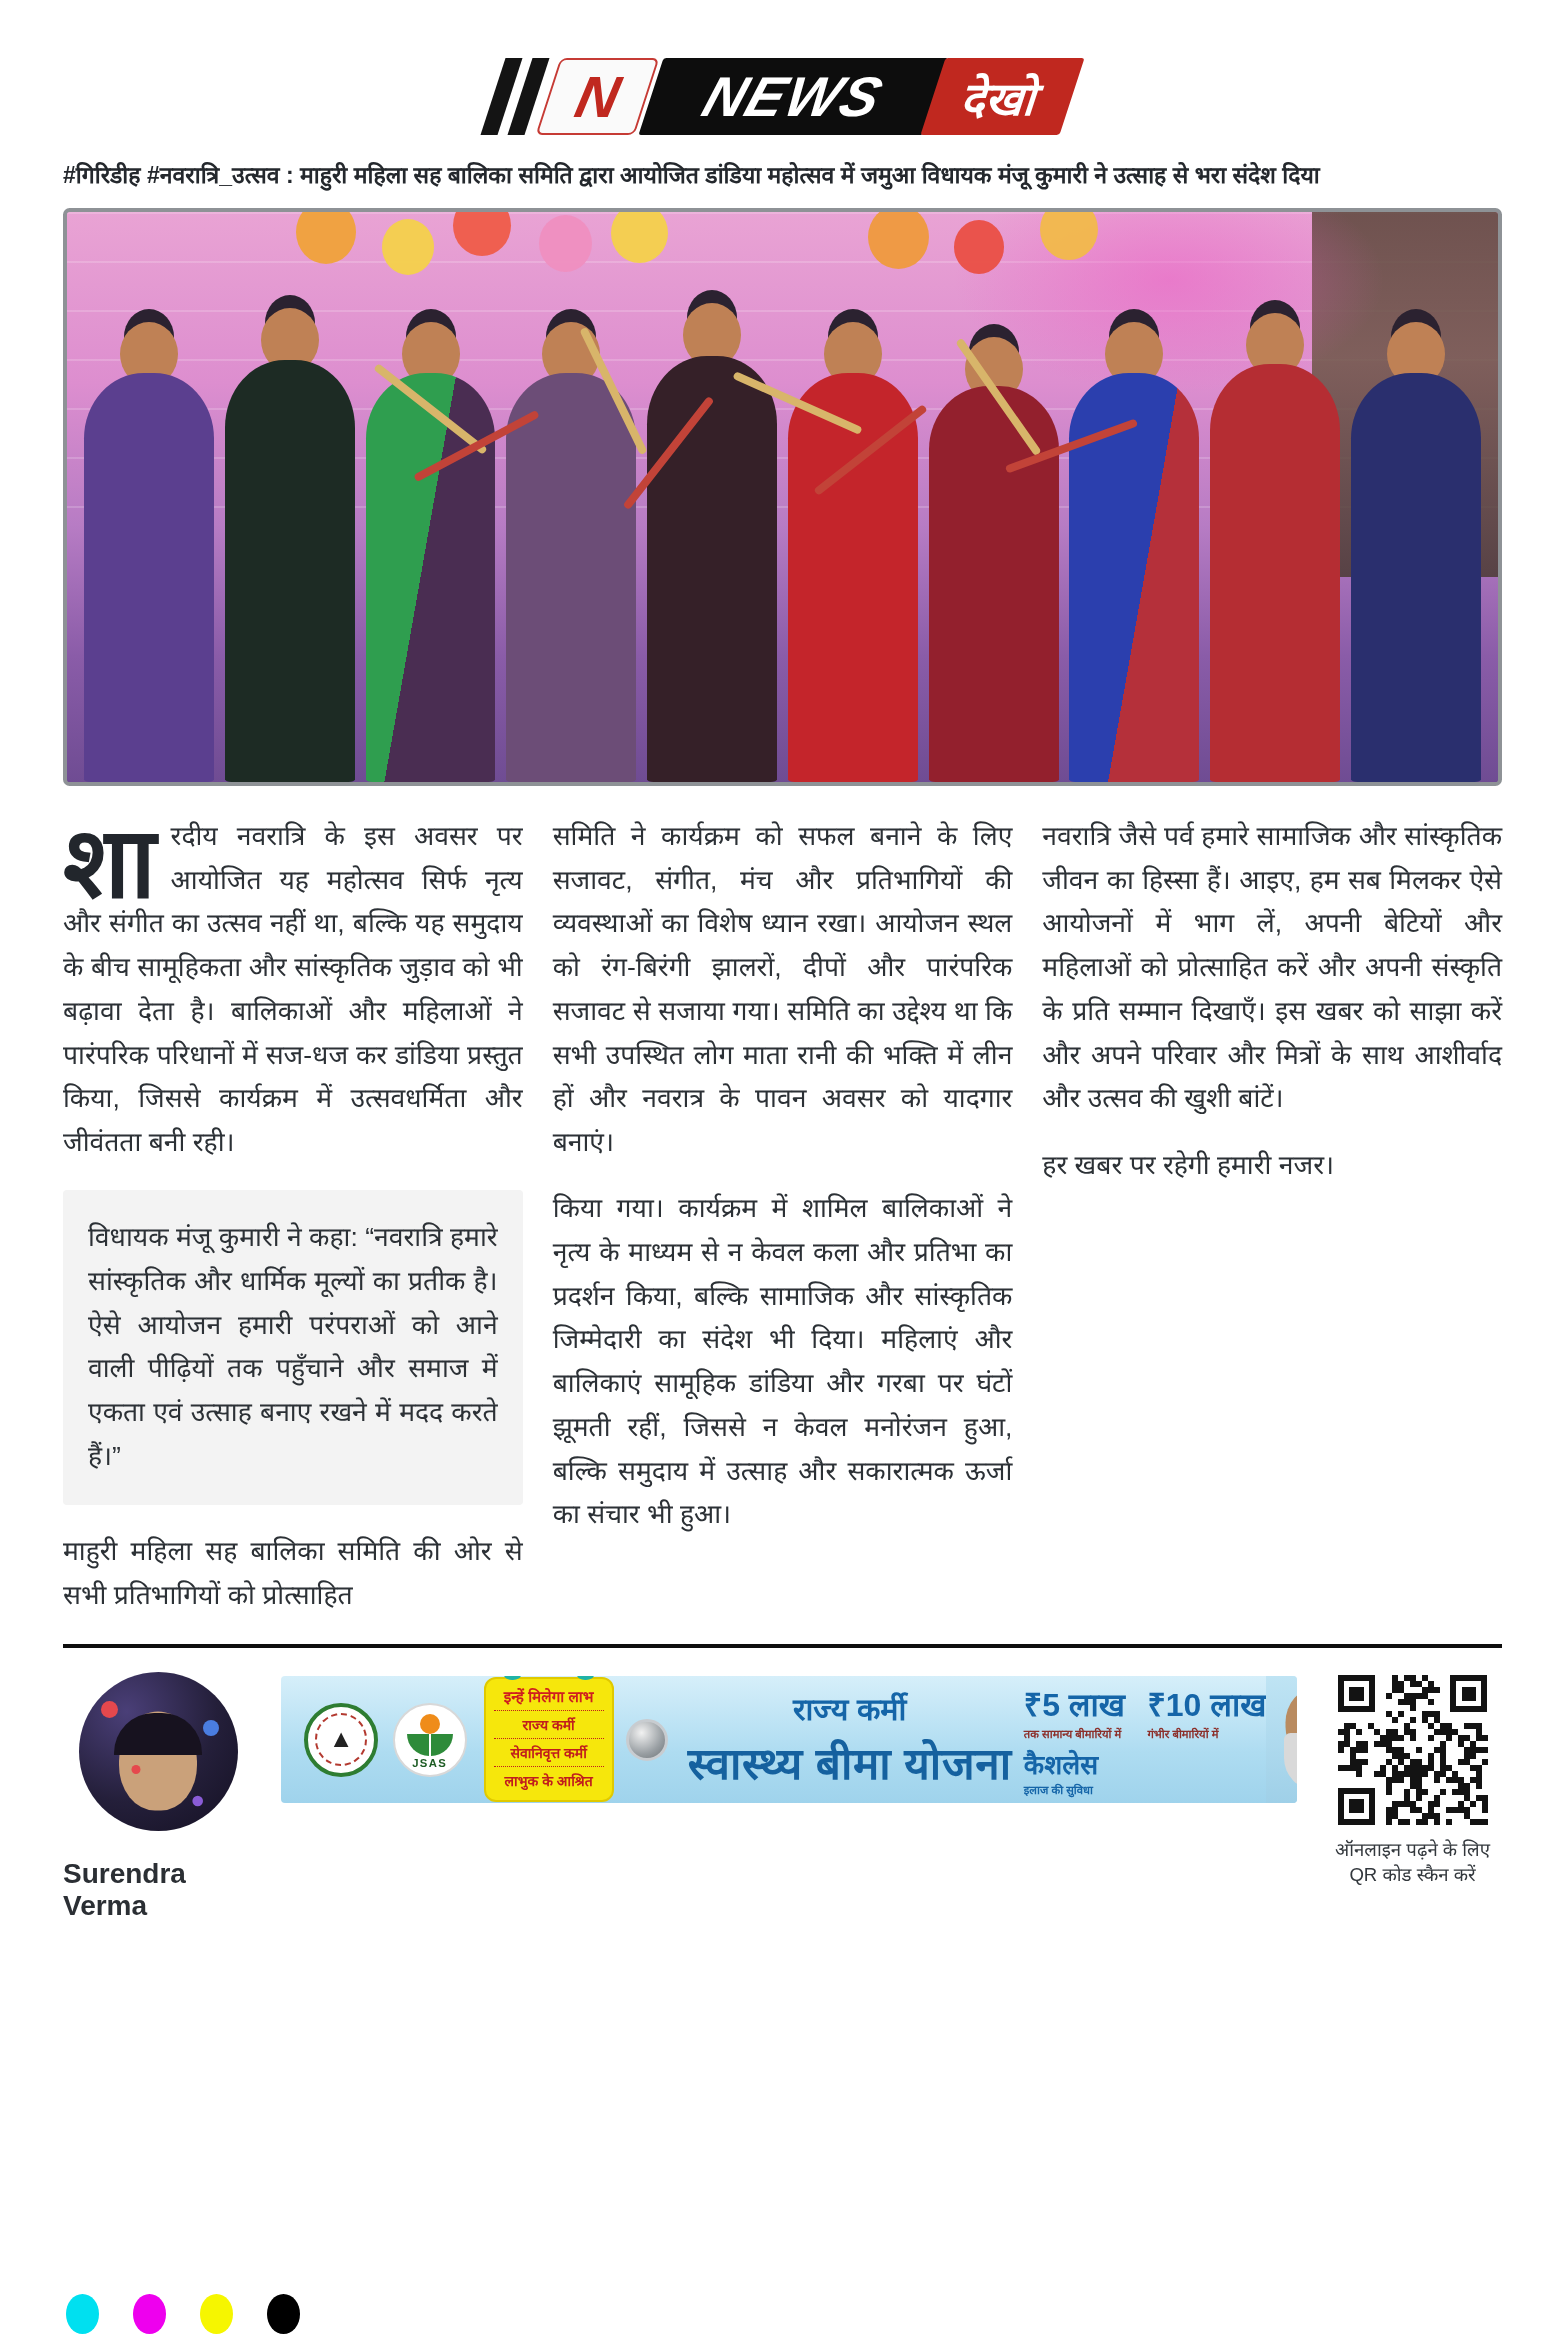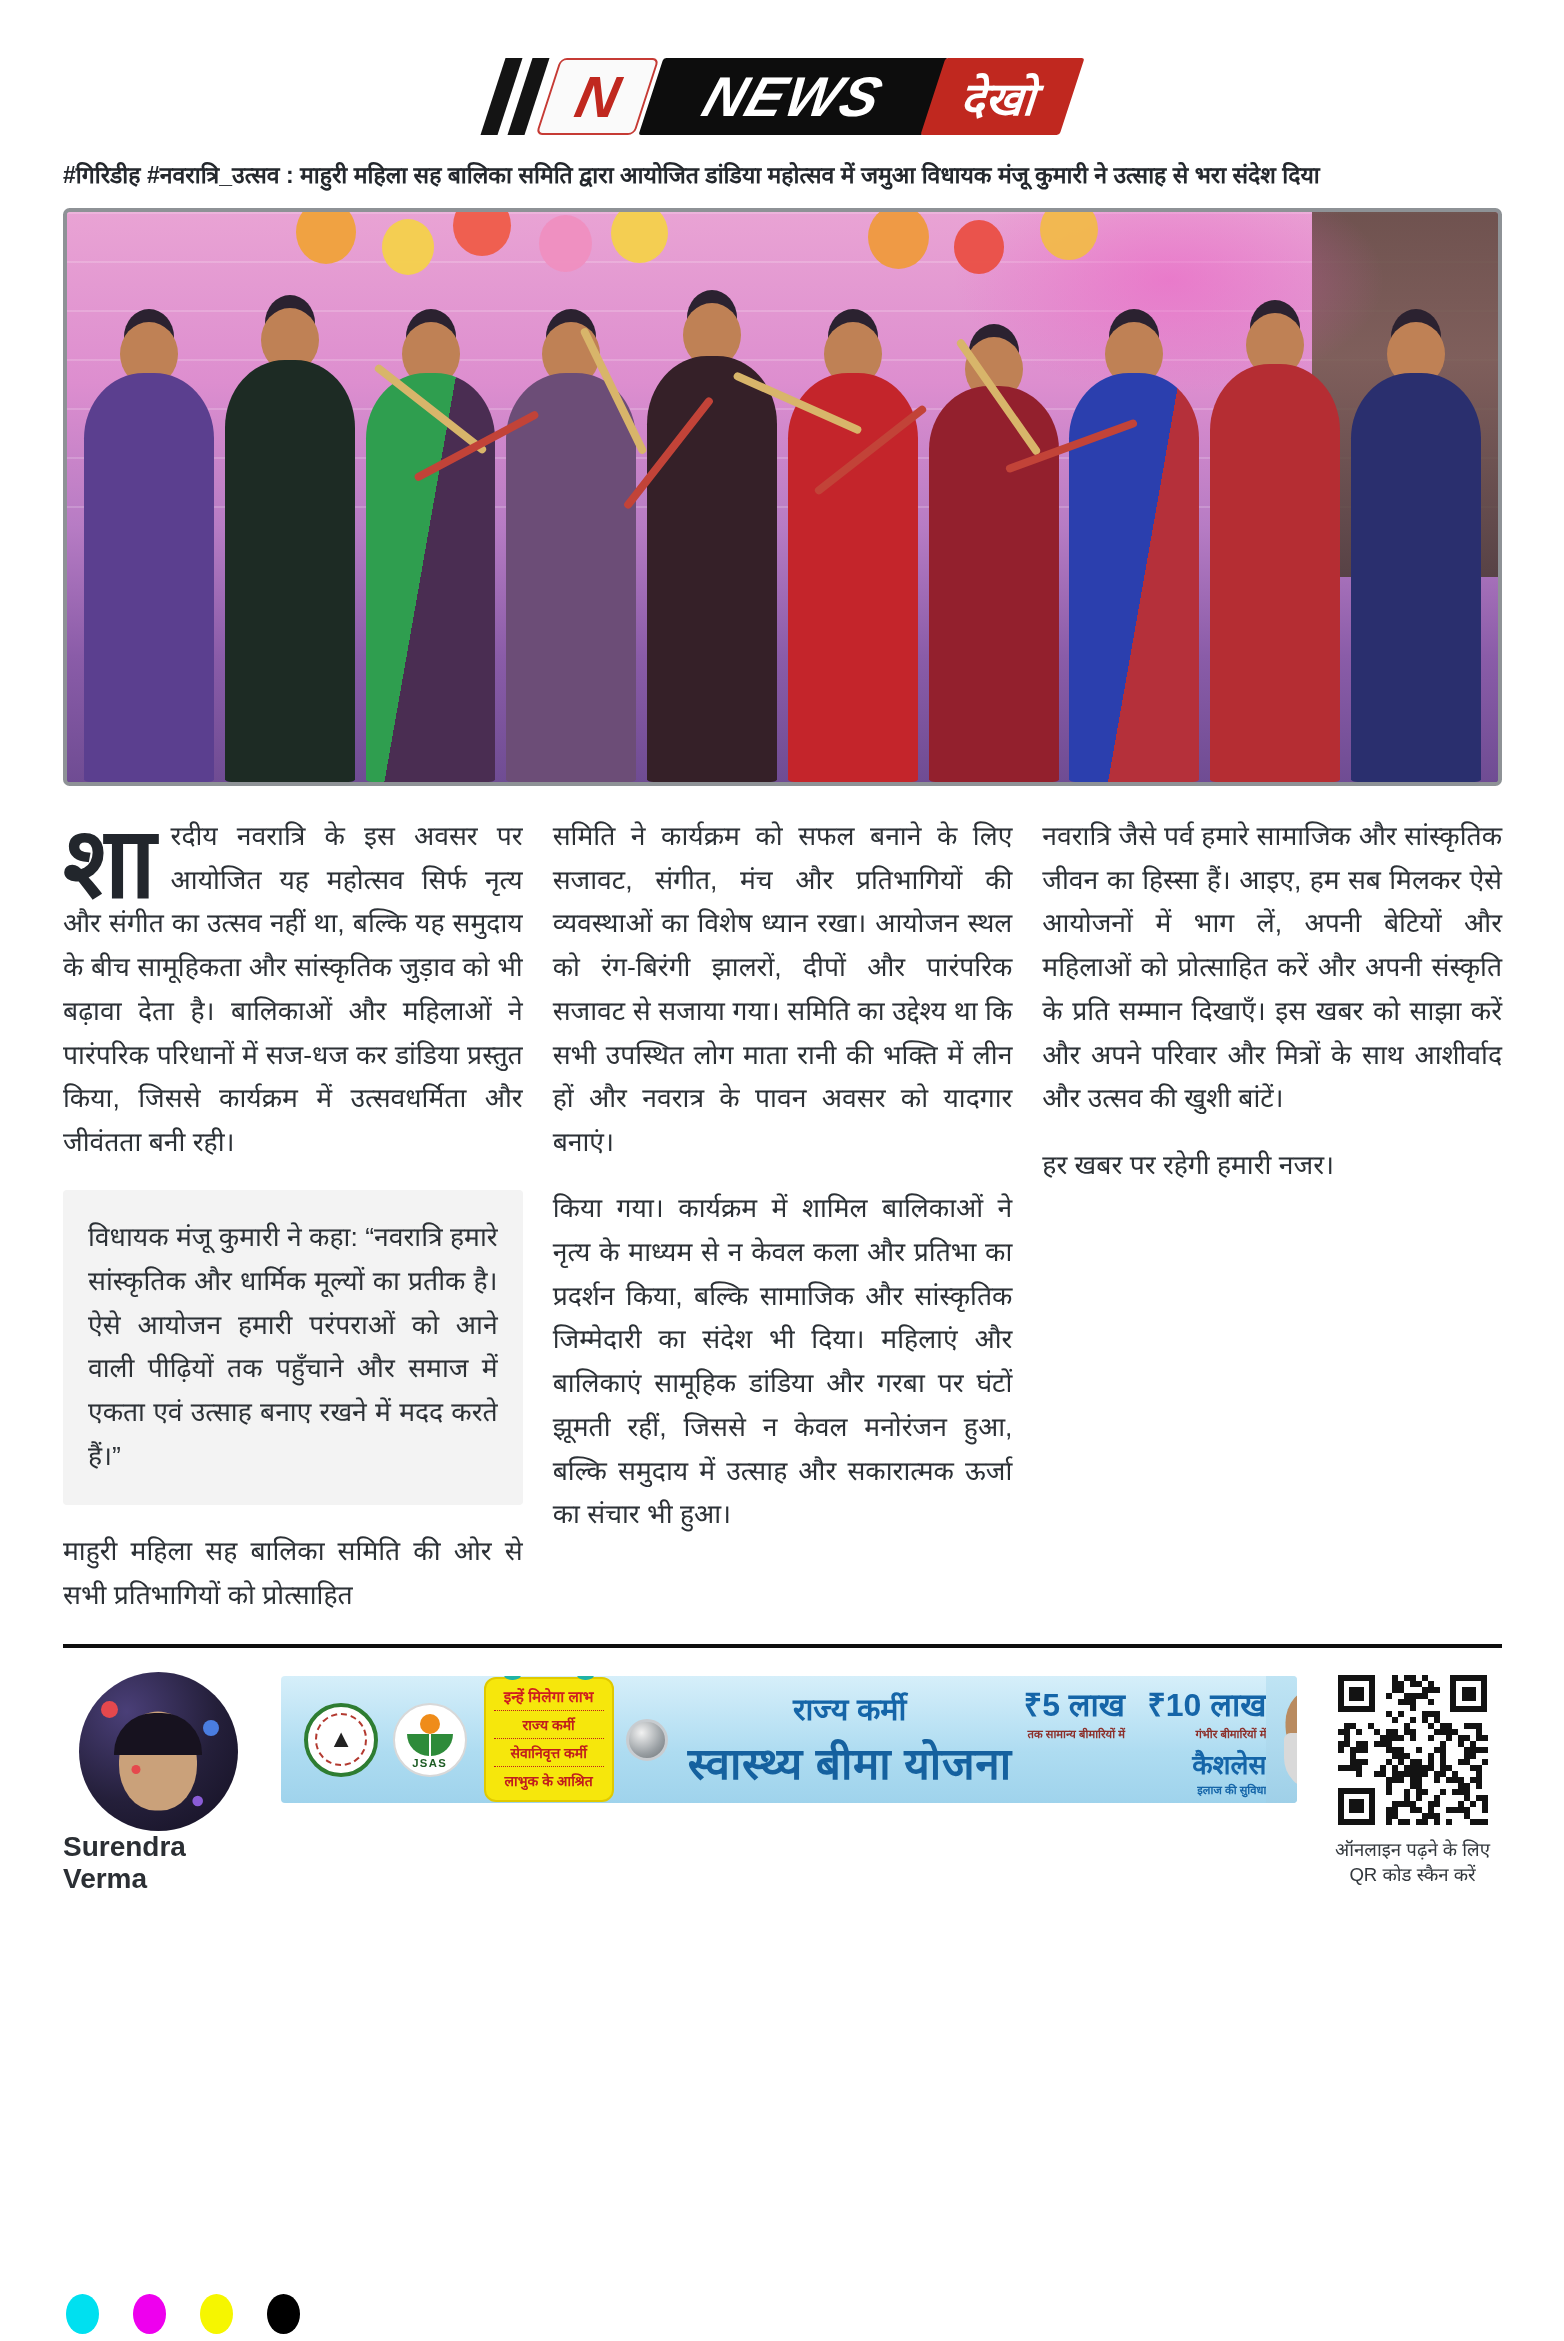--- a/index.html
+++ b/index.html
@@ -96,21 +96,21 @@
   .author { width:206px; display:flex; flex-direction:column; align-items:center; }
   .avatar { width:159px; height:159px; border-radius:50%; position:relative; overflow:hidden;
             background:radial-gradient(circle at 30% 25%,#4a3f78 0%,#241f3a 55%,#141022 100%); }
   .avatar::before { content:""; position:absolute; left:50%; top:56%; transform:translate(-50%,-50%);
             width:78px; height:99px; border-radius:50% 50% 46% 46%; background:#caa17a; }
   .avatar::after { content:""; position:absolute; left:50%; top:26%; transform:translateX(-50%);
             width:88px; height:42px; border-radius:40px 40px 0 0; background:#17121f; }
   .avatar .spark1,.avatar .spark2 { position:absolute; border-radius:50%; }
   .avatar .spark1 { left:14%; top:18%; width:17px; height:17px; background:#e5484d; box-shadow:26.5px 60px 0 -4px #e5484d; }
   .avatar .spark2 { right:12%; top:30%; width:16px; height:16px; background:#4a7de0; box-shadow:-13.3px 73px 0 -2.7px #8a5cd6; }
-  .author-name { margin-top:0; font-size:28px; font-weight:bold; color:#2b2f34; }
+  .author-name { margin-top:27px; font-size:28px; font-weight:bold; color:#2b2f34; }
 
   .ad-banner { flex:1 1 auto; height:127px; margin:4px 26.5px 0 28px; border-radius:4px;
                display:flex; align-items:center; padding:0 12px; position:relative; overflow:hidden;
                background:linear-gradient(180deg,#d6effa 0%,#aedcf1 60%,#9fd3ec 100%); }
   .seal { width:74px; height:74px; border-radius:50%; flex:0 0 auto; position:relative; }
   .seal-jh { background:#ffffff; border:4.6px solid #2e7d32; margin-left:10.6px; }
   .seal-jh::before { content:""; position:absolute; inset:6.6px; border-radius:50%; border:2.7px dashed #b3392f; }
   .seal-jh::after { content:"▲"; position:absolute; left:50%; top:50%; transform:translate(-50%,-54%);
                     font-size:25px; color:#222; }
   .seal-jsas { background:#ffffff; border:2.7px solid #d8d8d8; margin-left:14.6px;
@@ -127,21 +127,21 @@
                border-radius:50%; background:#1fb3a7; box-shadow:73px 0 0 #1fb3a7; }
   .benefit-title { font-size:15.3px; font-weight:bold; color:#cf1f1f; padding-bottom:4px; }
   .benefit-item { font-size:14px; font-weight:bold; color:#c01d1d; padding:4px 0;
                   border-top:1.3px dotted #c01d1d; }
   .steth-head { width:42px; height:42px; border-radius:50%; flex:0 0 auto; margin-left:12px;
                 background:radial-gradient(circle at 35% 30%,#f2f2f2,#9aa0a4 60%,#6c7276);
                 border:3.3px solid #c8ccd0; }
   .scheme { flex:0 0 auto; text-align:center; margin-left:20px; }
   .scheme-l1 { font-size:30.5px; font-weight:bold; color:#1565a8; }
   .scheme-l2 { font-size:44px; font-weight:800; color:#15619f; margin-top:2.7px; letter-spacing:0.7px; }
-  .amounts { flex:0 0 auto; margin-left:12px; text-align:right; }
+  .amounts { flex:0 0 auto; margin-left:12px; text-align:left; }
   .amt-row { display:flex; gap:22.5px; }
   .amt .amt-big { font-size:32px; font-weight:800; color:#1565a8; }
   .amt .amt-sub { font-size:11.3px; font-weight:bold; color:#8c2f2a; margin-top:1.3px; }
   .cashless { margin-top:5.3px; }
   .cashless .c1 { font-size:26.5px; font-weight:800; color:#1565a8; }
   .cashless .c2 { font-size:11.3px; font-weight:bold; color:#1565a8; }
   .ad-man { width:99px; height:100%; flex:0 0 auto; margin-left:auto; position:relative;
             background:linear-gradient(180deg,#bfe4f4 0%,#9fd0e8 100%); }
   .ad-man::before { content:""; position:absolute; left:50%; top:12px; transform:translateX(-50%);
             width:61px; height:69px; border-radius:50% 50% 44% 44%; background:#b98b60; }

